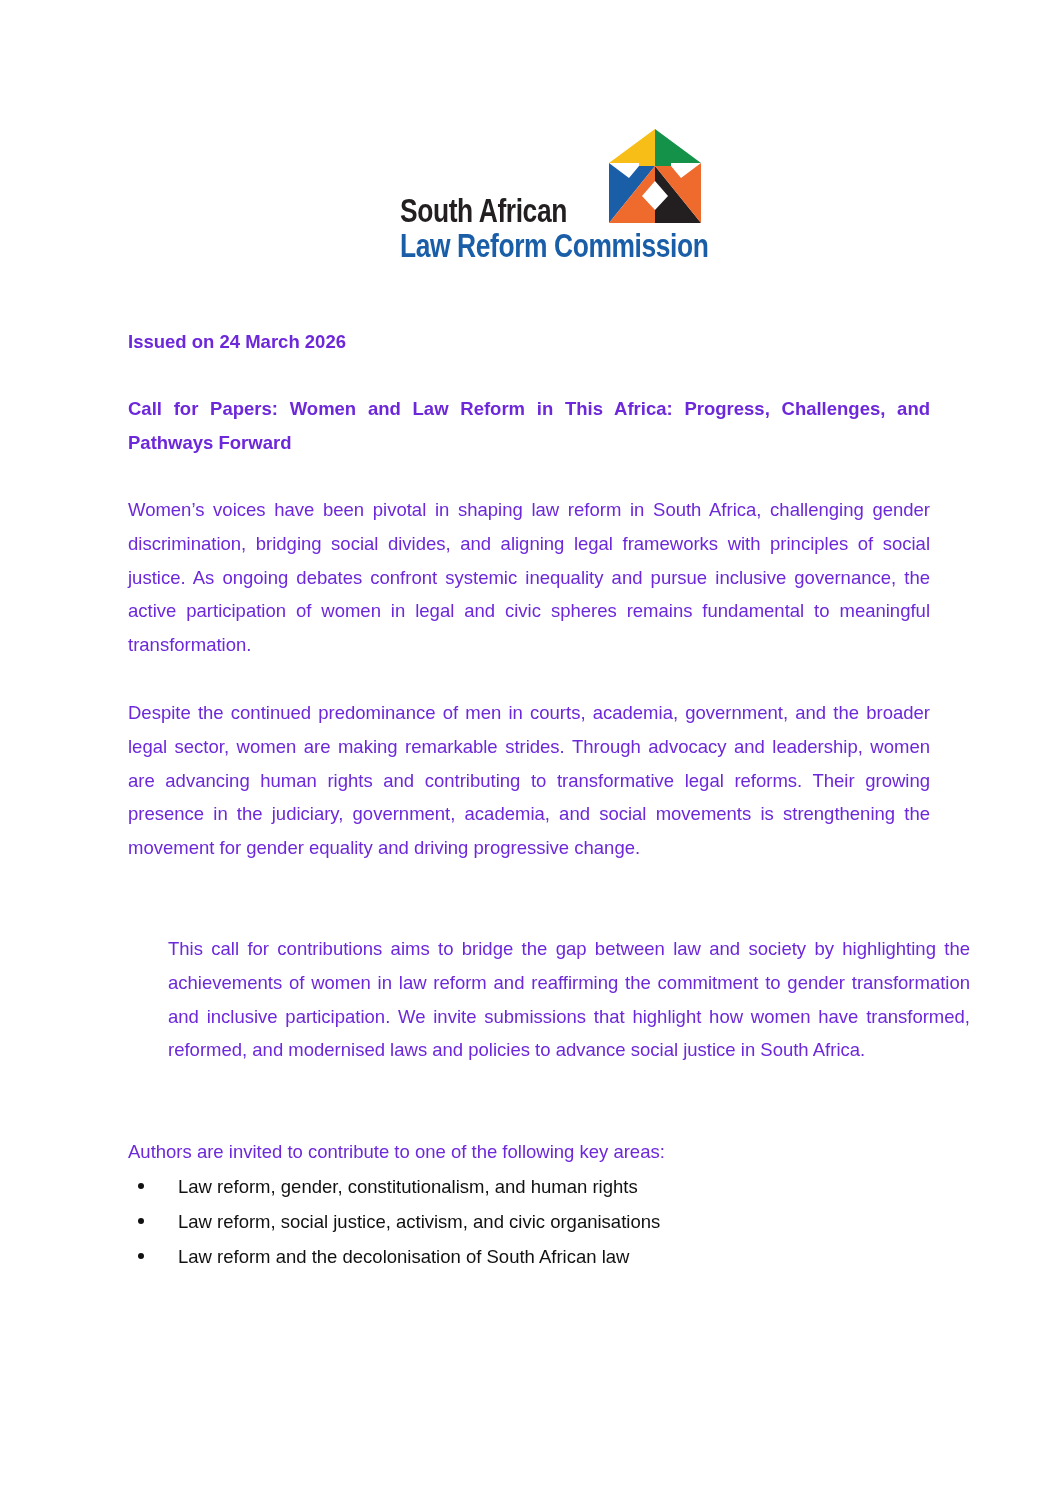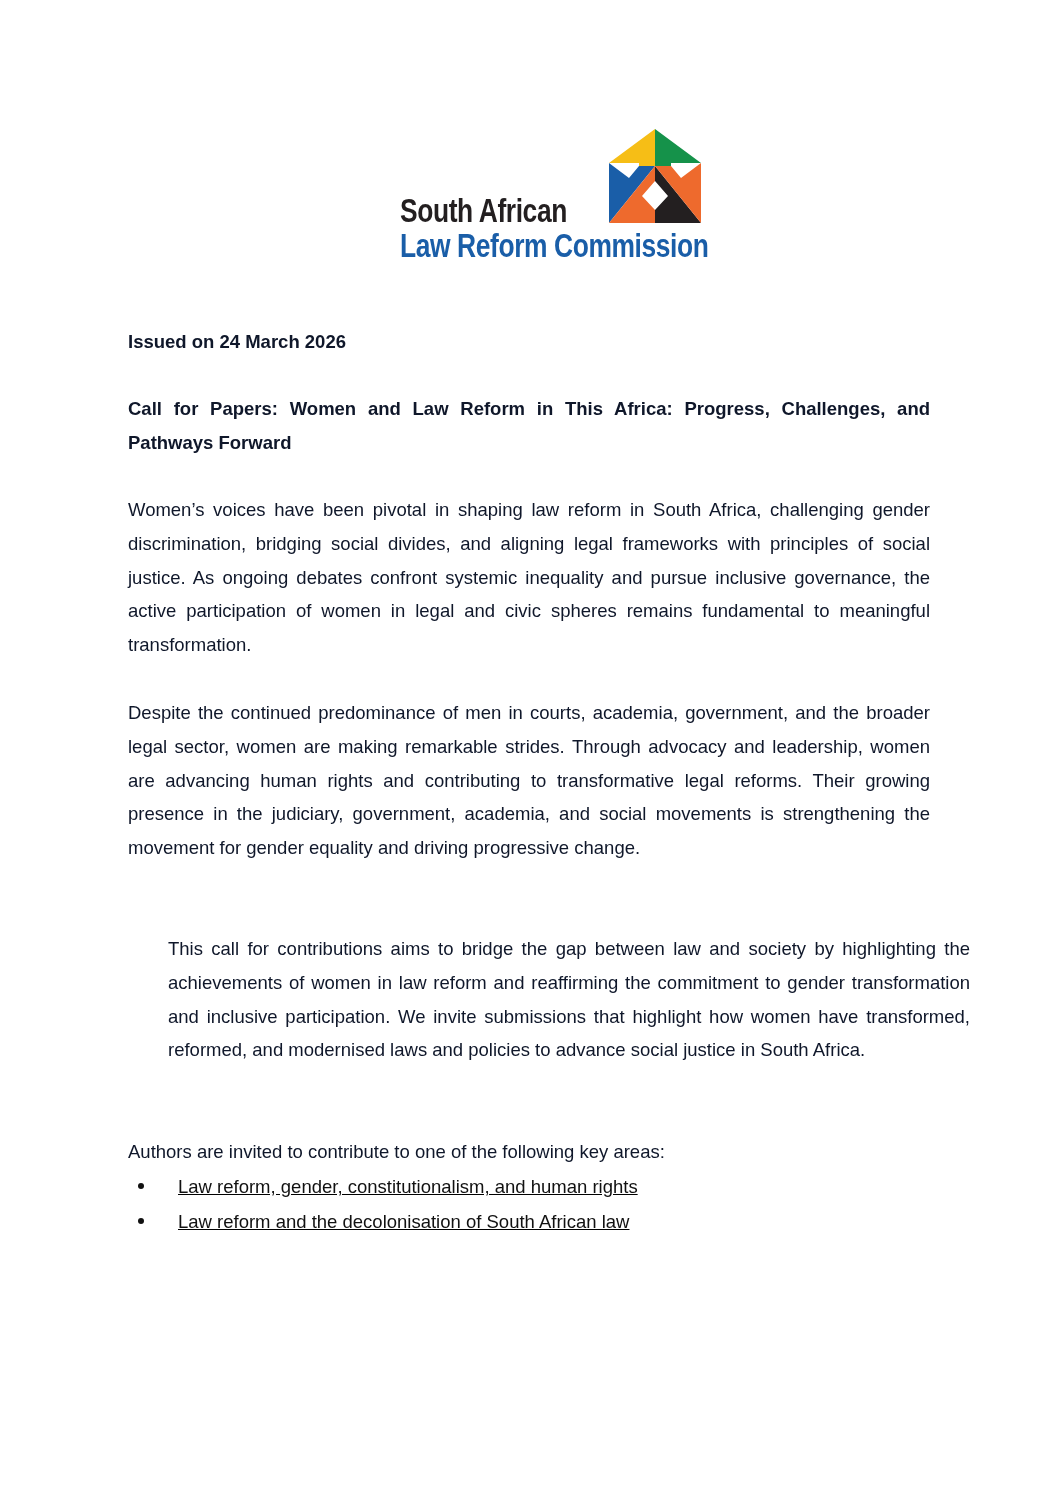--- a/index.html
+++ b/index.html
@@ -15,34 +15,34 @@
     }
     .logo-text-2 {
       position: absolute; left: 2px; top: 101px;
       font-family: "Liberation Sans", sans-serif; font-weight: bold;
       font-size: 33px; color: #1a5ea8; letter-spacing: -0.5px;
       transform: scaleX(0.80); transform-origin: left top; white-space: nowrap;
     }
     .logo-mark { position: absolute; left: 204px; top: 0; width: 100px; height: 100px; }
 
     .text {
-      font-family: "Liberation Sans", sans-serif; font-size: 18.5px; color: #0f172a;
+      font-family: "Liberation Sans", sans-serif; font-size: 18.5px; color: #6d28d9;
       position: absolute; left: 128px; width: 802px; line-height: 33.8px;
     }
     .bold { font-weight: bold; }
     .justify { text-align: justify; text-align-last: left; }
 
     #issued { top: 325px; }
     #title { top: 392px; }
     #p1 { top: 493px; }
     #p2 { top: 696px; }
     #p3 { top: 932px; margin-left: 40px; }
     #intro { top: 1135px; }
 
-    .bullets { position: absolute; left: 128px; top: 1169px; width: 802px; margin: 0; padding: 0; list-style: none; text-decoration: underline; }
+    .bullets { position: absolute; left: 128px; top: 1169px; width: 802px; margin: 0; padding: 0; list-style: none; }
     .bullets li {
       position: relative; padding-left: 50px; height: 35.2px; line-height: 35px;
       font-family: "Liberation Sans", sans-serif; font-size: 18.5px; color: #111;
     }
     .bullets li .dot {
       position: absolute; left: 10px; top: 14px; width: 6px; height: 6px; border-radius: 50%; background: #111;
     }
   </style>
 </head>
 <body>
@@ -69,16 +69,17 @@
   <div id="title" class="text bold justify">Call for Papers: Women and Law Reform in This Africa: Progress, Challenges, and Pathways Forward</div>
 
   <div id="p1" class="text justify">Women’s voices have been pivotal in shaping law reform in South Africa, challenging gender discrimination, bridging social divides, and aligning legal frameworks with principles of social justice. As ongoing debates confront systemic inequality and pursue inclusive governance, the active participation of women in legal and civic spheres remains fundamental to meaningful transformation.</div>
   <div id="p2" class="text justify">Despite the continued predominance of men in courts, academia, government, and the broader legal sector, women are making remarkable strides. Through advocacy and leadership, women are advancing human rights and contributing to transformative legal reforms. Their growing presence in the judiciary, government, academia, and social movements is strengthening the movement for gender equality and driving progressive change.</div>
   <div id="p3" class="text justify">This call for contributions aims to bridge the gap between law and society by highlighting the achievements of women in law reform and reaffirming the commitment to gender transformation and inclusive participation. We invite submissions that highlight how women have transformed, reformed, and modernised laws and policies to advance social justice in South Africa.</div>
 
   <div id="intro" class="text">Authors are invited to contribute to one of the following key areas:</div>
 
   <ul class="bullets">
     <li><span class="dot"></span><span>Law reform, gender, constitutionalism, and human rights</span></li>
+    <li><span class="dot"></span><span>Law reform, social justice, activism, and civic organisations</span></li>
     <li><span class="dot"></span><span>Law reform and the decolonisation of South African law</span></li>
   </ul>
 
 </div>
 
 </body></html>

